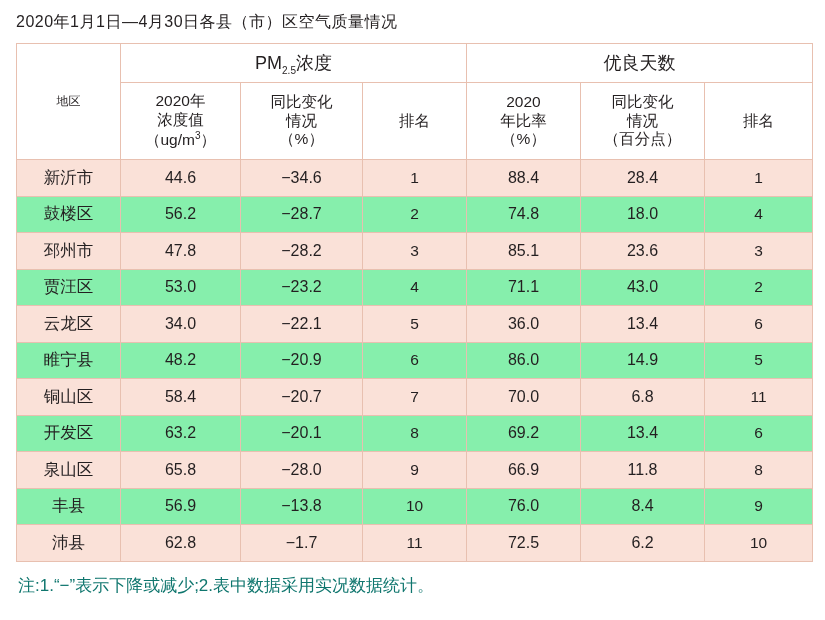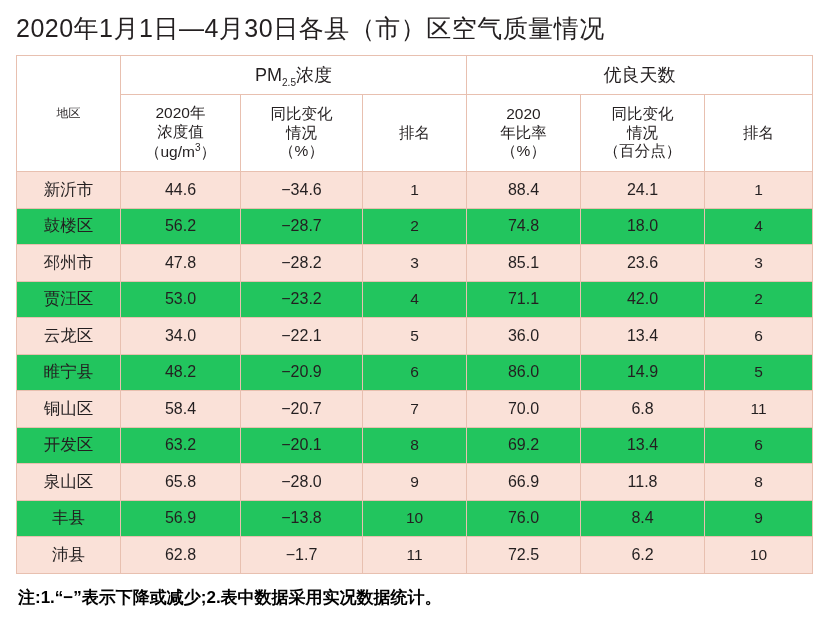--- a/index.html
+++ b/index.html
@@ -15,21 +15,21 @@
     overflow: hidden;
   }
   .page {
     position: relative;
     width: 825px;
     height: 620px;
     box-sizing: border-box;
     padding: 10px 14px 0 14px;
   }
   .title {
-    font-size: 25px;
+    font-size: 16px;
     letter-spacing: 0.5px;
     color: #231f20;
     margin: 2px 0 10px 2px;
     white-space: nowrap;
   }
   table.airtable {
     border-collapse: collapse;
     width: 796px;
     table-layout: fixed;
     margin-left: 2px;
@@ -60,42 +60,41 @@
     font-size: 12px;
   }
   tbody tr td {
     height: 35.5px;
     font-size: 16px;
   }
   tbody tr.shade td {
     background: #fae1d8;
   }
   tbody tr.plain td {
-    background: #22c55e;
+    background: #86efac;
   }
   td.region {
     font-size: 16.5px;
   }
   td.rank {
     font-size: 15.5px;
   }
   .sub2 {
     font-size: 10px;
     vertical-align: sub;
   }
   .sup3 {
     font-size: 10px;
     vertical-align: super;
   }
   .note {
     margin: 12px 0 0 4px;
     font-size: 17px;
-    color: #000000;
+    color: #0f766e;
     white-space: nowrap;
-    font-weight: bold;
   }
   .cellline {
     display: block;
   }
 </style>
 </head>
 <body>
 
 <div class="page">
 
@@ -144,21 +143,21 @@
         <td>排名</td>
       </tr>
     </thead>
     <tbody id="table-body">
         <tr class="shade">
           <td class="region">新沂市</td>
           <td>44.6</td>
           <td>−34.6</td>
           <td class="rank">1</td>
           <td>88.4</td>
-          <td>24.1</td>
+          <td>28.4</td>
           <td class="rank">1</td>
         </tr>
         <tr class="plain">
           <td class="region">鼓楼区</td>
           <td>56.2</td>
           <td>−28.7</td>
           <td class="rank">2</td>
           <td>74.8</td>
           <td>18.0</td>
           <td class="rank">4</td>
@@ -171,21 +170,21 @@
           <td>85.1</td>
           <td>23.6</td>
           <td class="rank">3</td>
         </tr>
         <tr class="plain">
           <td class="region">贾汪区</td>
           <td>53.0</td>
           <td>−23.2</td>
           <td class="rank">4</td>
           <td>71.1</td>
-          <td>42.0</td>
+          <td>43.0</td>
           <td class="rank">2</td>
         </tr>
         <tr class="shade">
           <td class="region">云龙区</td>
           <td>34.0</td>
           <td>−22.1</td>
           <td class="rank">5</td>
           <td>36.0</td>
           <td>13.4</td>
           <td class="rank">6</td>

